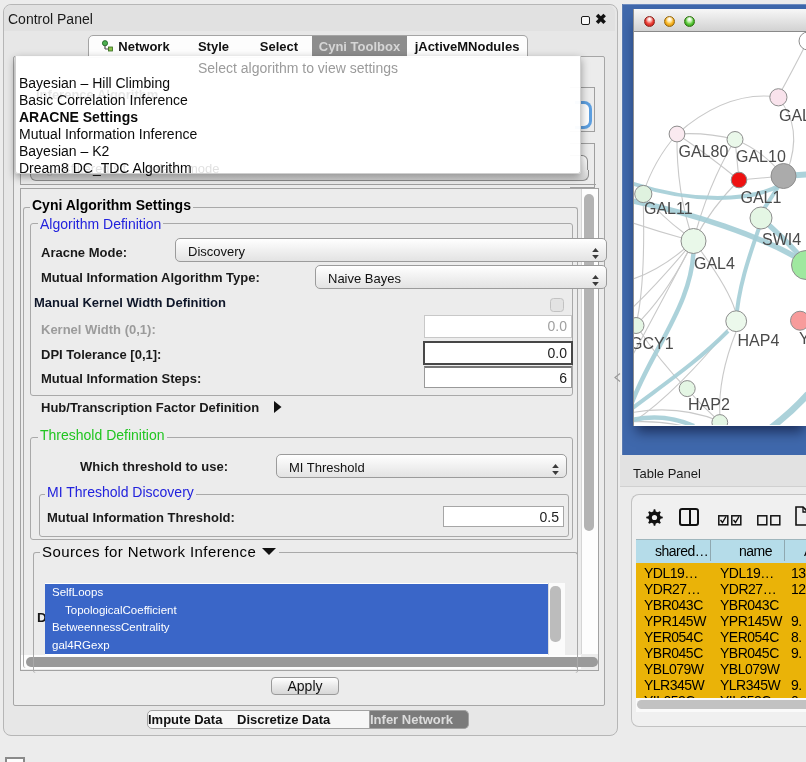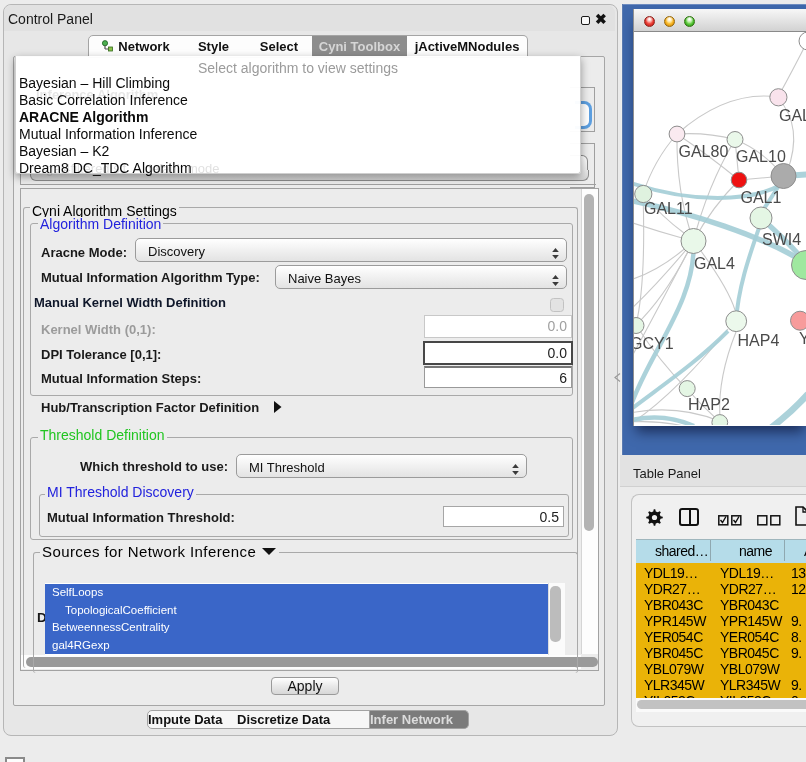--- a/index.html
+++ b/index.html
@@ -2,21 +2,21 @@
 <html><head>
 <meta charset="utf-8">
 <style>
 html,body{margin:0;padding:0;}
 body{width:806px;height:762px;overflow:hidden;background:#ececec;font-family:"Liberation Sans",sans-serif;}
 .a{position:absolute;}
 #page{position:relative;width:806px;height:762px;overflow:hidden;}
 .grp{position:absolute;border:1px solid #a9a9a9;border-radius:3px;}
 .gt{position:absolute;font-size:14px;background:#ececec;padding:0 2px;line-height:14px;white-space:nowrap;}
 .lbl{position:absolute;font-size:13px;font-weight:bold;color:#1a1a1a;white-space:nowrap;}
-.combo{position:absolute;background:linear-gradient(#ffffff,#f2f2f2 45%,#e3e3e3);border:1px solid #9b9b9b;border-radius:5px;}
+.combo{position:absolute;background:linear-gradient(#ffffff,#f2f2f2 45%,#e3e3e3);border:1px solid #9b9b9b;border-radius:5px;margin-left:40px;}
 .combo .tx{position:absolute;left:12px;top:4.5px;font-size:13px;color:#111;white-space:nowrap;}
 .spin{position:absolute;right:7px;top:6px;}
 .inp{position:absolute;background:#fff;border:1px solid #b9b9b9;font-size:14px;color:#222;text-align:right;padding-right:4px;line-height:21px;}
 .tab{position:absolute;top:35px;height:21px;background:#fdfdfd;border:1px solid #a4a4a4;border-left:none;font-size:13px;font-weight:bold;color:#111;text-align:center;line-height:21px;}
 .seltab{background:#8d8d8d;color:#d6d6d6;}
 .btab{position:absolute;top:710px;height:17px;background:#f6f6f6;border:1px solid #a2a2a2;border-left:none;font-size:13px;font-weight:bold;color:#111;line-height:17px;}
 .ditem{position:absolute;left:3px;font-size:14px;color:#0a0a0a;white-space:nowrap;}
 .lrow{position:absolute;left:0;width:497px;height:17.5px;background:#3a66c8;color:#fff;font-size:11.5px;line-height:17px;padding-left:7px;white-space:nowrap;}
 .trow{position:absolute;font-size:14px;letter-spacing:-0.5px;color:#000;white-space:nowrap;}
 </style>
@@ -52,21 +52,21 @@
 
 <div class="a" style="left:20px;top:188px;width:577px;height:481px;background:#ececec;border:1px solid #a2a2a2;"></div>
 
 <div class="a" style="left:581px;top:189px;width:16px;height:465px;background:#fdfdfd;border-left:1px solid #d5d5d5;"></div>
 <div class="a" style="left:584px;top:194px;width:10px;height:337px;background:#b3b3b3;border-radius:5px;"></div>
 
 <div class="a" style="left:21px;top:655px;width:560px;height:14px;background:#fdfdfd;"></div>
 <div class="a" style="left:26px;top:657px;width:572px;height:10px;background:#9a9a9a;border-radius:5px;"></div>
 
 <div class="grp" style="left:23px;top:207px;width:553px;height:460px;border-bottom:none;"></div>
-<div class="gt" style="left:30px;top:204px;">Cyni Algorithm Settings</div>
+<div class="gt" style="left:30px;top:198px;font-weight:bold;">Cyni Algorithm Settings</div>
 
 <div class="grp" style="left:30px;top:223px;width:541px;height:171px;"></div>
 <div class="gt" style="left:38px;top:217px;color:#2222dd;">Algorithm Definition</div>
 
 <div class="lbl" style="left:41px;top:245px;">Aracne Mode:</div>
 <div class="combo" style="left:135px;top:238px;width:430px;height:22px;">
       <span class="tx">Discovery</span>
       <span class="spin"><svg width="7" height="11">
           <path d="M3.5 0 L6.8 4 H0.2z" fill="#3a3a3a"></path>
           <path d="M3.5 11 L0.2 7 H6.8z" fill="#3a3a3a"></path>
@@ -138,21 +138,21 @@
 <div class="btab seltab" style="left:370px;width:98px;border-radius:0 5px 5px 0;background:#7b7b7b;color:#dcdcdc;">Infer Network</div>
 
 <div class="a" style="left:5px;top:757px;width:16px;height:10px;background:#fdfdfd;border:2px solid #8a8a8a;"></div>
 
 <div class="a" style="left:15px;top:56px;width:564px;height:117px;background:rgba(255,255,255,0.97);border:1px solid #cfcfcf;border-top:none;border-radius:0 0 3px 3px;box-shadow:0 3px 9px rgba(0,0,0,0.38);">
   <div style="position:absolute;left:20px;top:31px;font-size:13px;font-weight:bold;color:rgba(60,60,60,0.13);white-space:nowrap;">Inference Algorithm</div>
   <div style="position:absolute;left:30px;top:105px;font-size:13px;color:rgba(60,60,60,0.16);white-space:nowrap;">gal4filtered.sif&nbsp;&nbsp;&nbsp;&nbsp;&nbsp;default mode</div>
   <div style="position:absolute;left:0;top:4px;width:100%;text-align:center;font-size:14px;color:#9b9b9b;">Select algorithm to view settings</div>
   <div class="ditem" style="top:19px;">Bayesian – Hill Climbing</div>
   <div class="ditem" style="top:36px;">Basic Correlation Inference</div>
-  <div class="ditem" style="top:53px;font-weight:bold;">ARACNE Algorithm</div>
+  <div class="ditem" style="top:53px;font-weight:bold;">ARACNE Settings</div>
   <div class="ditem" style="top:70px;">Mutual Information Inference</div>
   <div class="ditem" style="top:87px;">Bayesian – K2</div>
   <div class="ditem" style="top:104px;">Dream8 DC_TDC Algorithm</div>
 </div>
 
 <div class="a" style="left:614px;top:368px;"><svg width="7" height="9">
         <path d="M6 0.5 L1 4.5 L6 8.5" stroke="#9a9a9a" stroke-width="1.2" fill="none"></path>
       </svg></div>
 
 <div class="a" style="left:622px;top:4px;width:184px;height:451px;background:#3f68ac;"></div>

